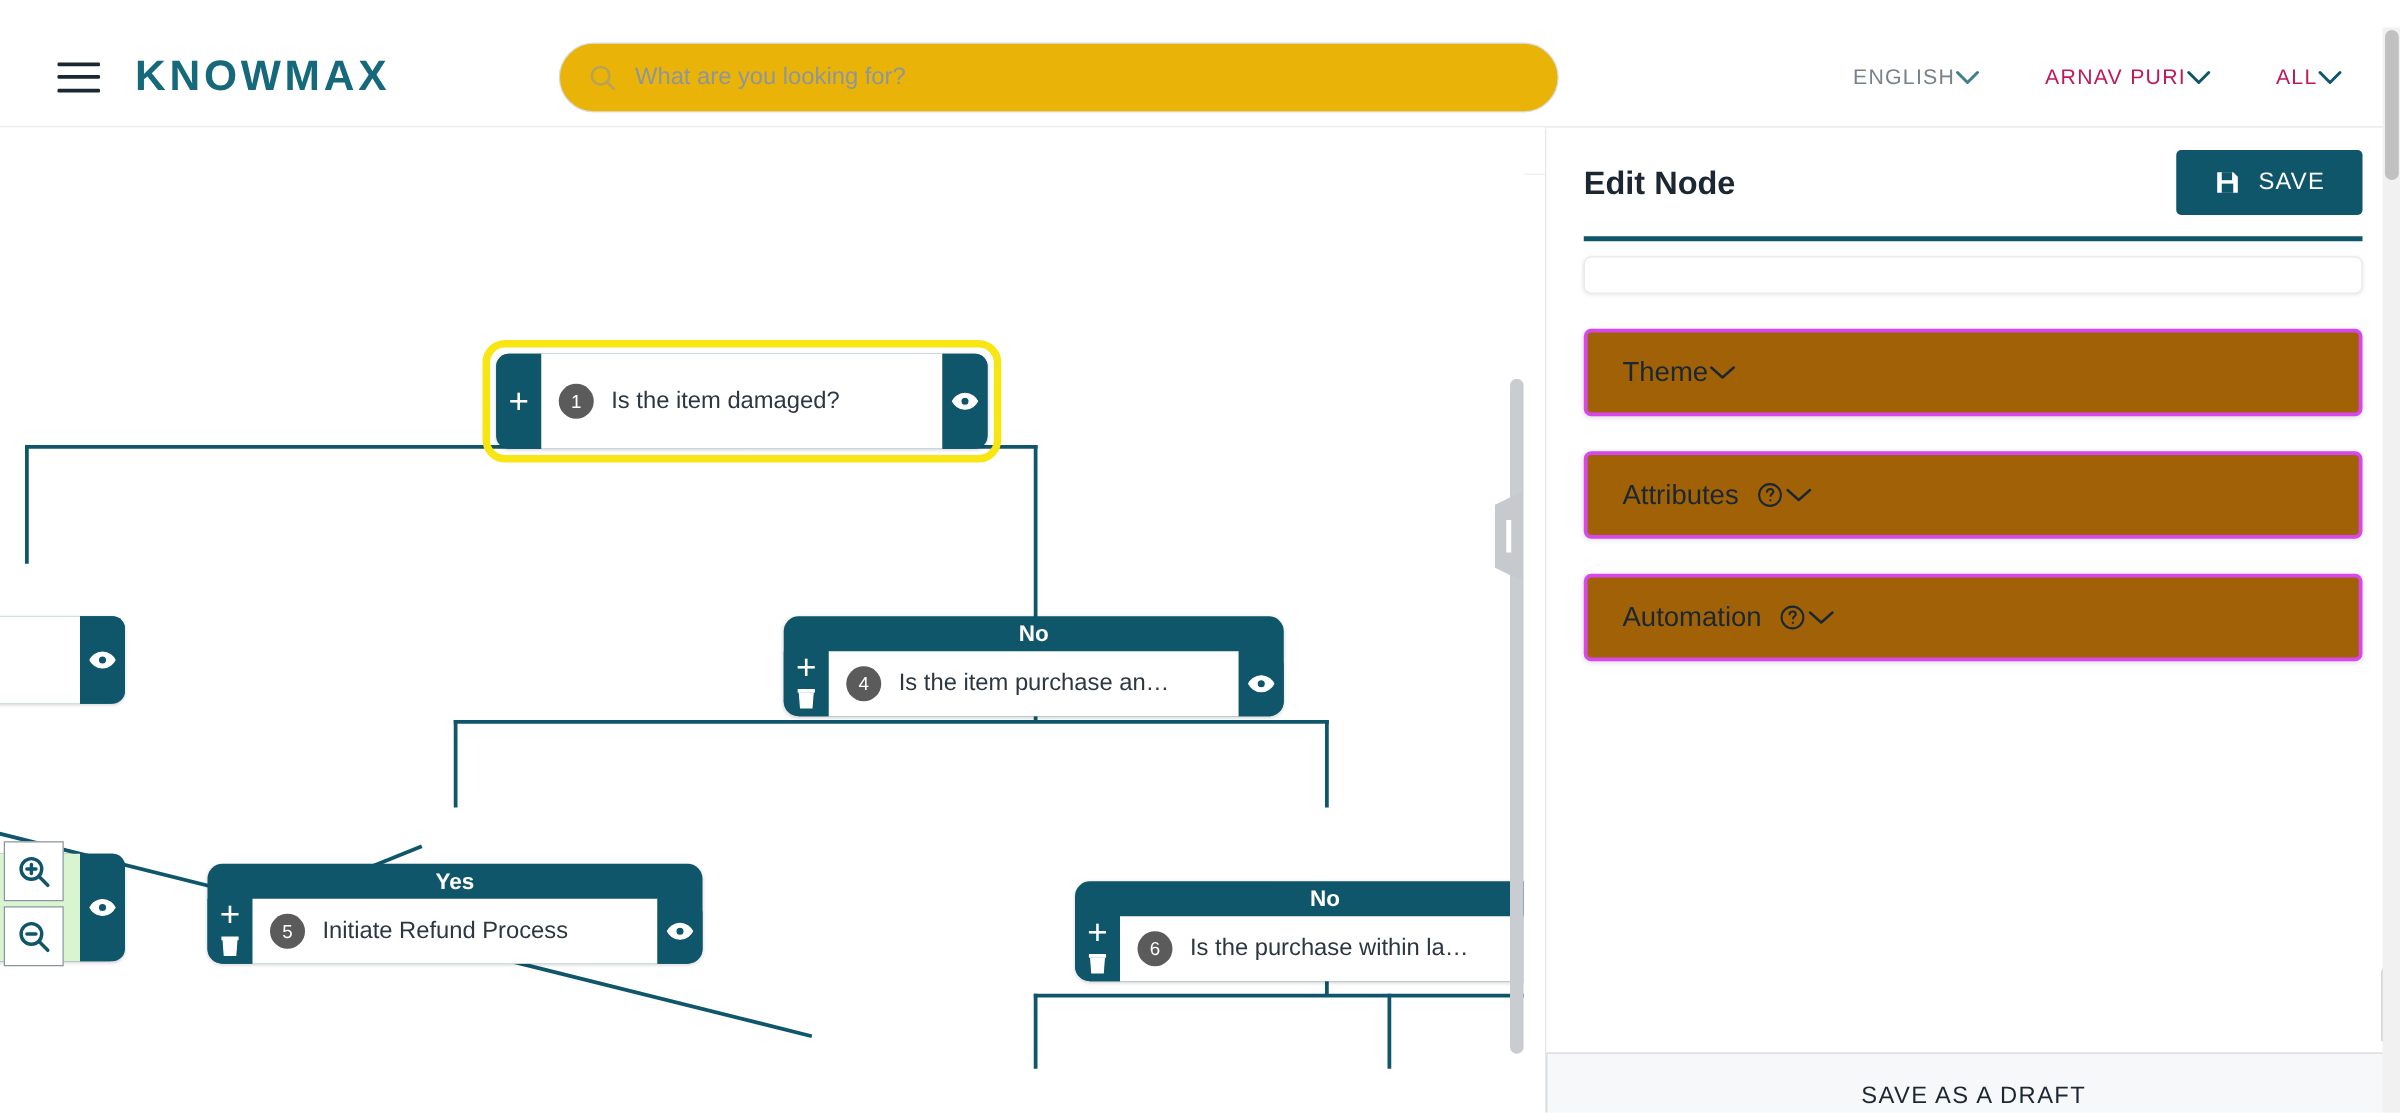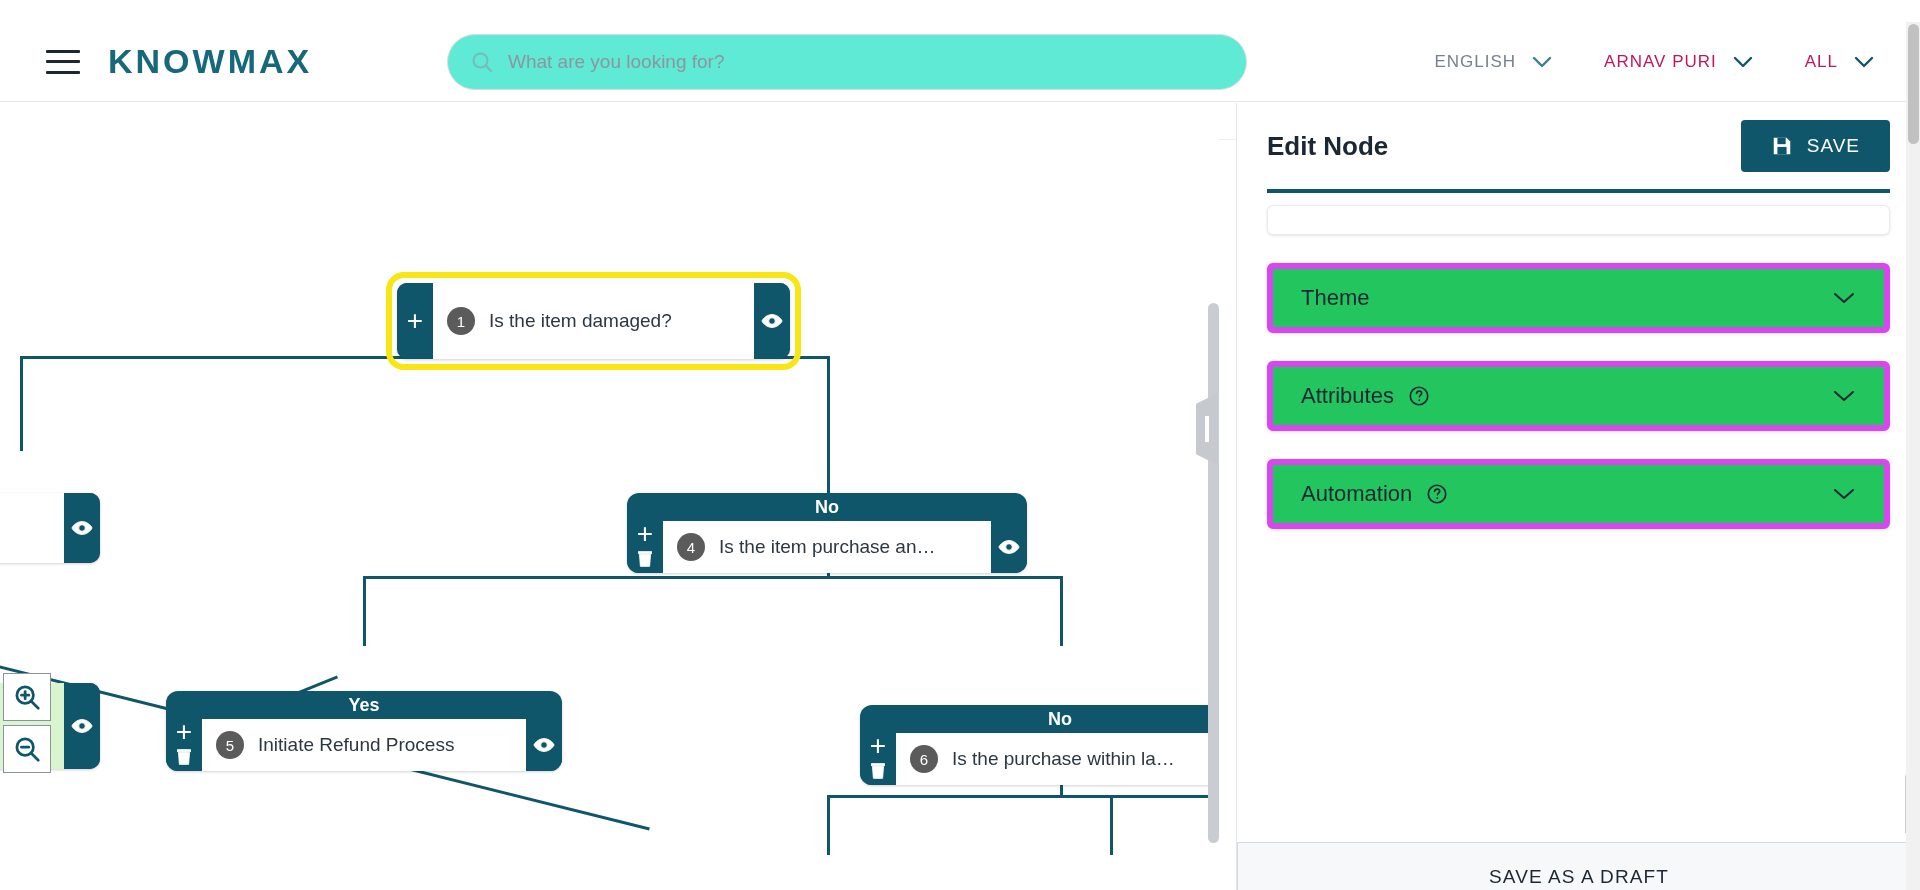--- a/index.html
+++ b/index.html
@@ -26,33 +26,33 @@
   .logo {
     margin-left: 28px;
     font-size: 34px; letter-spacing: 3px; font-weight: 700;
     color: #16697a;
   }
   .search-wrap {
     position: absolute; left: 447px; top: 12px;
     width: 800px; height: 56px;
     border: 1px solid #d9dde1; border-radius: 28px;
     display: flex; align-items: center; padding: 0 22px;
-    background: #5eead4;
+    background: #eab308;
   }
   .search-icon { width: 24px; height: 24px; flex: none; opacity: .55; }
   .search-input {
     border: none; outline: none; flex: 1; margin-left: 14px;
     font-size: 19px; color: #3b4550; font-family: "Liberation Sans", sans-serif;
     background: transparent;
   }
   .search-input::placeholder { color: #8d969e; }
 
   .hdr-right { position: absolute; right: 20px; top: 0; height: 80px; display: flex; align-items: center; }
   .hdr-item {
-    display: flex; align-items: center; gap: 16px;
+    display: flex; align-items: center; 
     padding: 0 26px; cursor: pointer;
     font-size: 17px; letter-spacing: 1px;
   }
   .hdr-item.muted { color: #77818b; }
   .hdr-item.dark { color: #be185d; }
   .chev { width: 20px; height: 12px; flex: none; }
 
   
   .crumbbar {
     position: absolute; top: 80px; left: 0; width: 1236px; height: 38px;
@@ -172,23 +172,23 @@
   .panel-rule { height: 4px; background: #10566b; margin: 0 30px; }
 
   .panel-scrollarea { position: relative; height: 640px; padding: 0 30px; overflow: hidden; }
   .accordion-top-stub {
     height: 30px; margin-top: 12px;
     background: #fff; border: 1px solid #e8eaec; border-radius: 6px;
     box-shadow: 0 1px 3px rgba(0,0,0,.10);
   }
   .acc {
     margin-top: 28px; height: 70px;
-    background: #22c55e; border: 6px solid #d946ef; border-radius: 6px;
+    background: #a16207; border: 3px solid #d946ef; border-radius: 6px;
     box-shadow: 0 1px 4px rgba(0,0,0,.12);
-    display: flex; align-items: center; justify-content: space-between;
+    display: flex; align-items: center; justify-content: flex-start;
     padding: 0 28px; cursor: pointer;
   }
   .acc-left { display: flex; align-items: center; gap: 14px; }
   .acc-title { font-size: 22px; color: #1b2733; }
   .help { width: 22px; height: 22px; }
   .caret { width: 24px; height: 14px; }
 
   .panel-scrollbar {
     position: absolute; right: 6px; top: 580px; width: 9px; height: 150px;
     background: #c9cdd1; border-radius: 5px;

